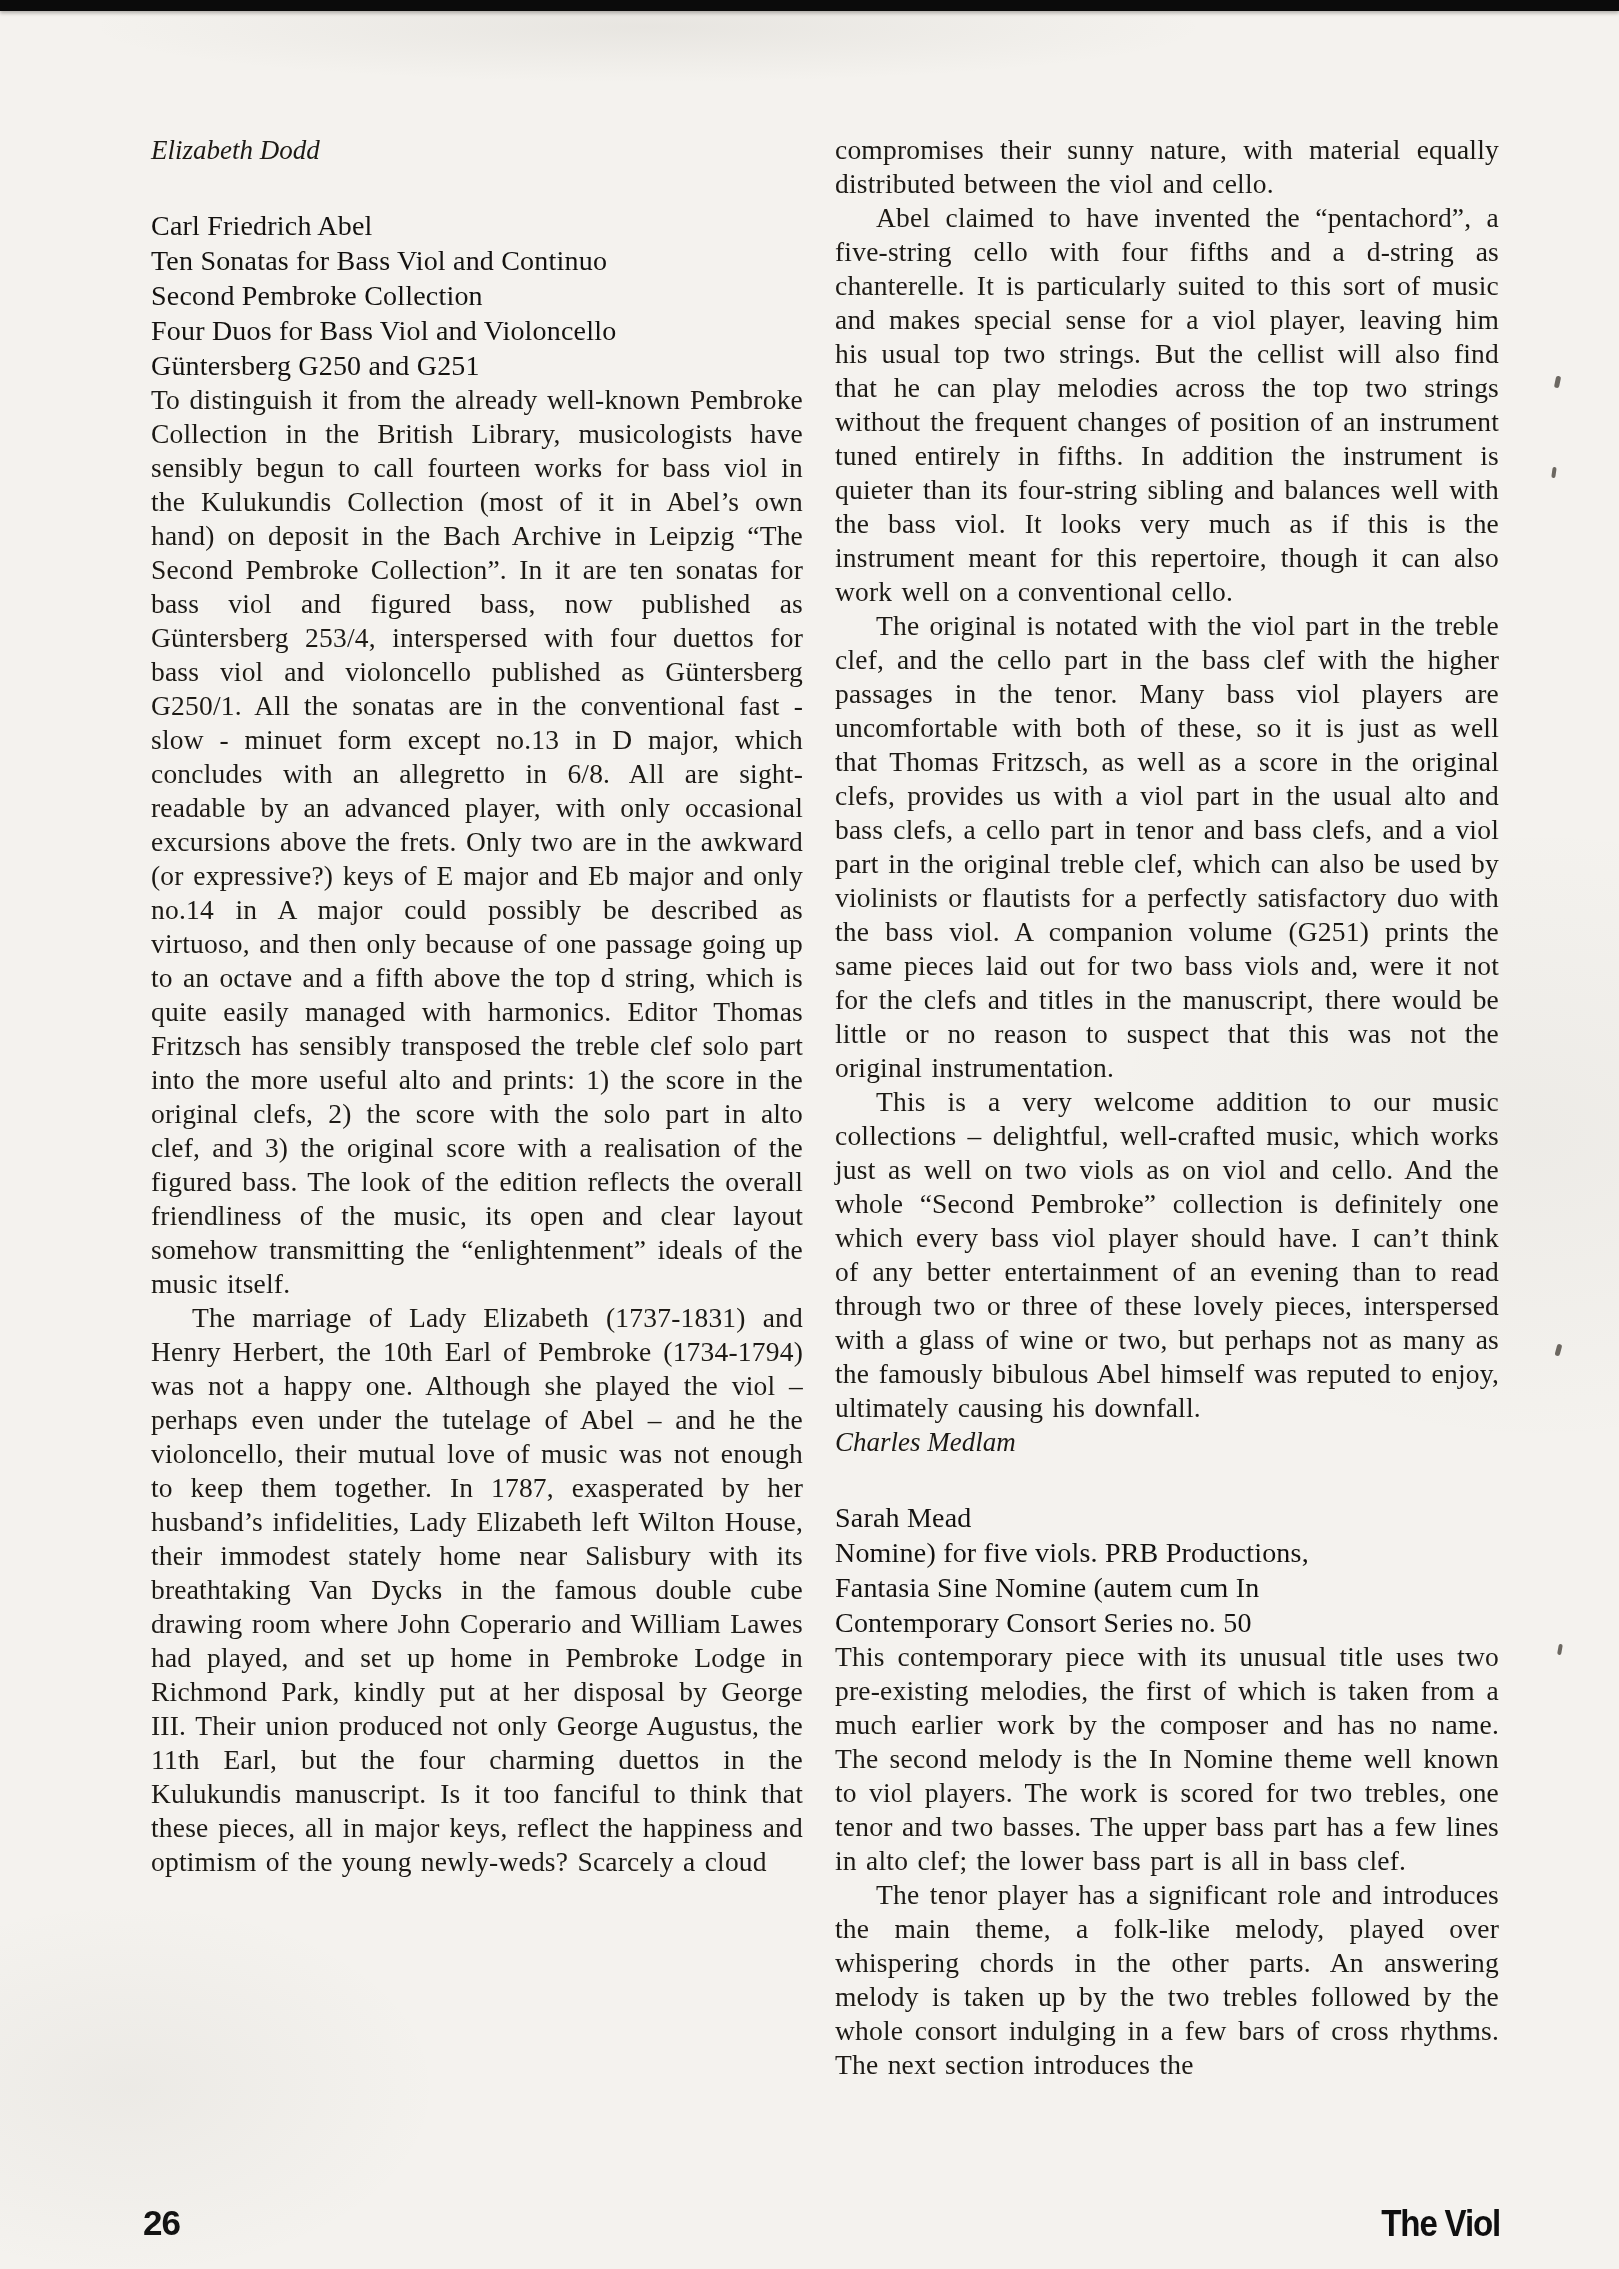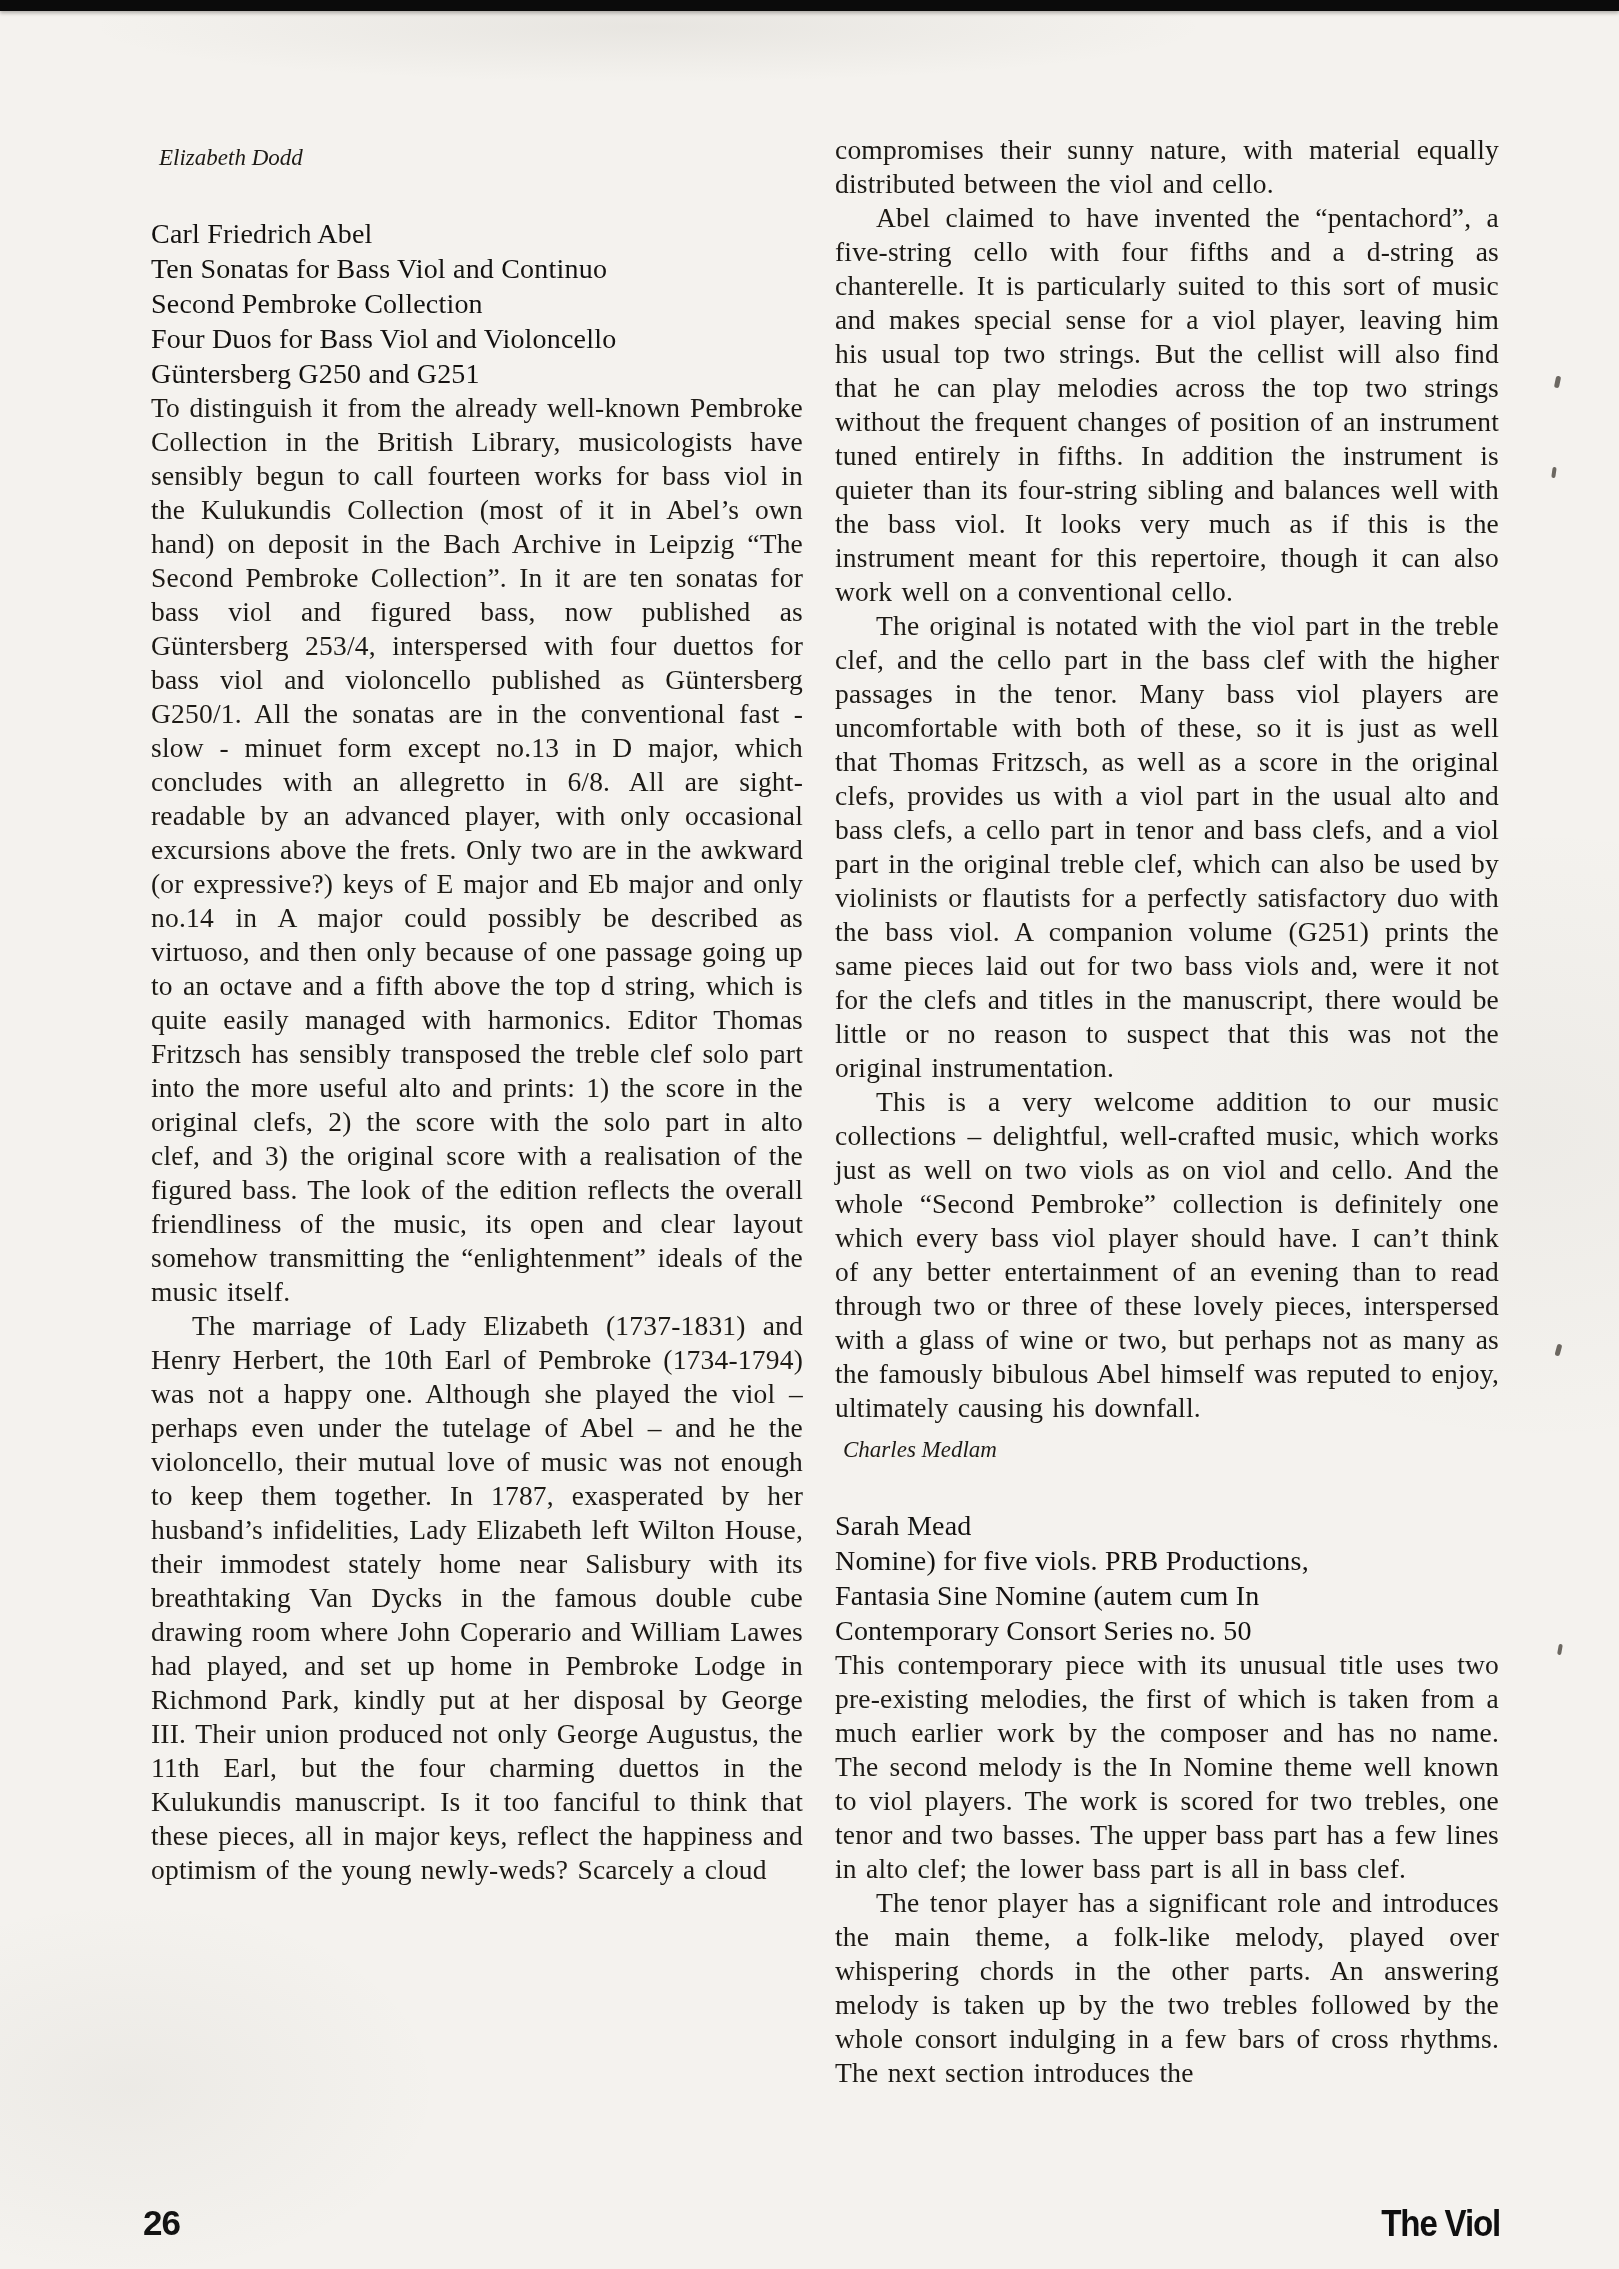--- a/index.html
+++ b/index.html
@@ -39,23 +39,23 @@
     margin:0;
     font-size:27.5px;
     line-height:34px;
     text-align:justify;
     letter-spacing:0.2px;
     word-spacing:0.08em;
     color:#1d1a15;
   }
   .para.indent { text-indent:41px; }
   .byline {
-    margin:8px;
+    margin:0;
     font-style:italic;
-    font-size:23px;
+    font-size:27px;
     line-height:34px;
     color:#1d1a15;
   }
   .review-heading { margin-top:41px; }
   .review-heading .hline {
     font-weight:normal;
     font-size:28px;
     line-height:35px;
     letter-spacing:0.2px;
     color:#141210;

